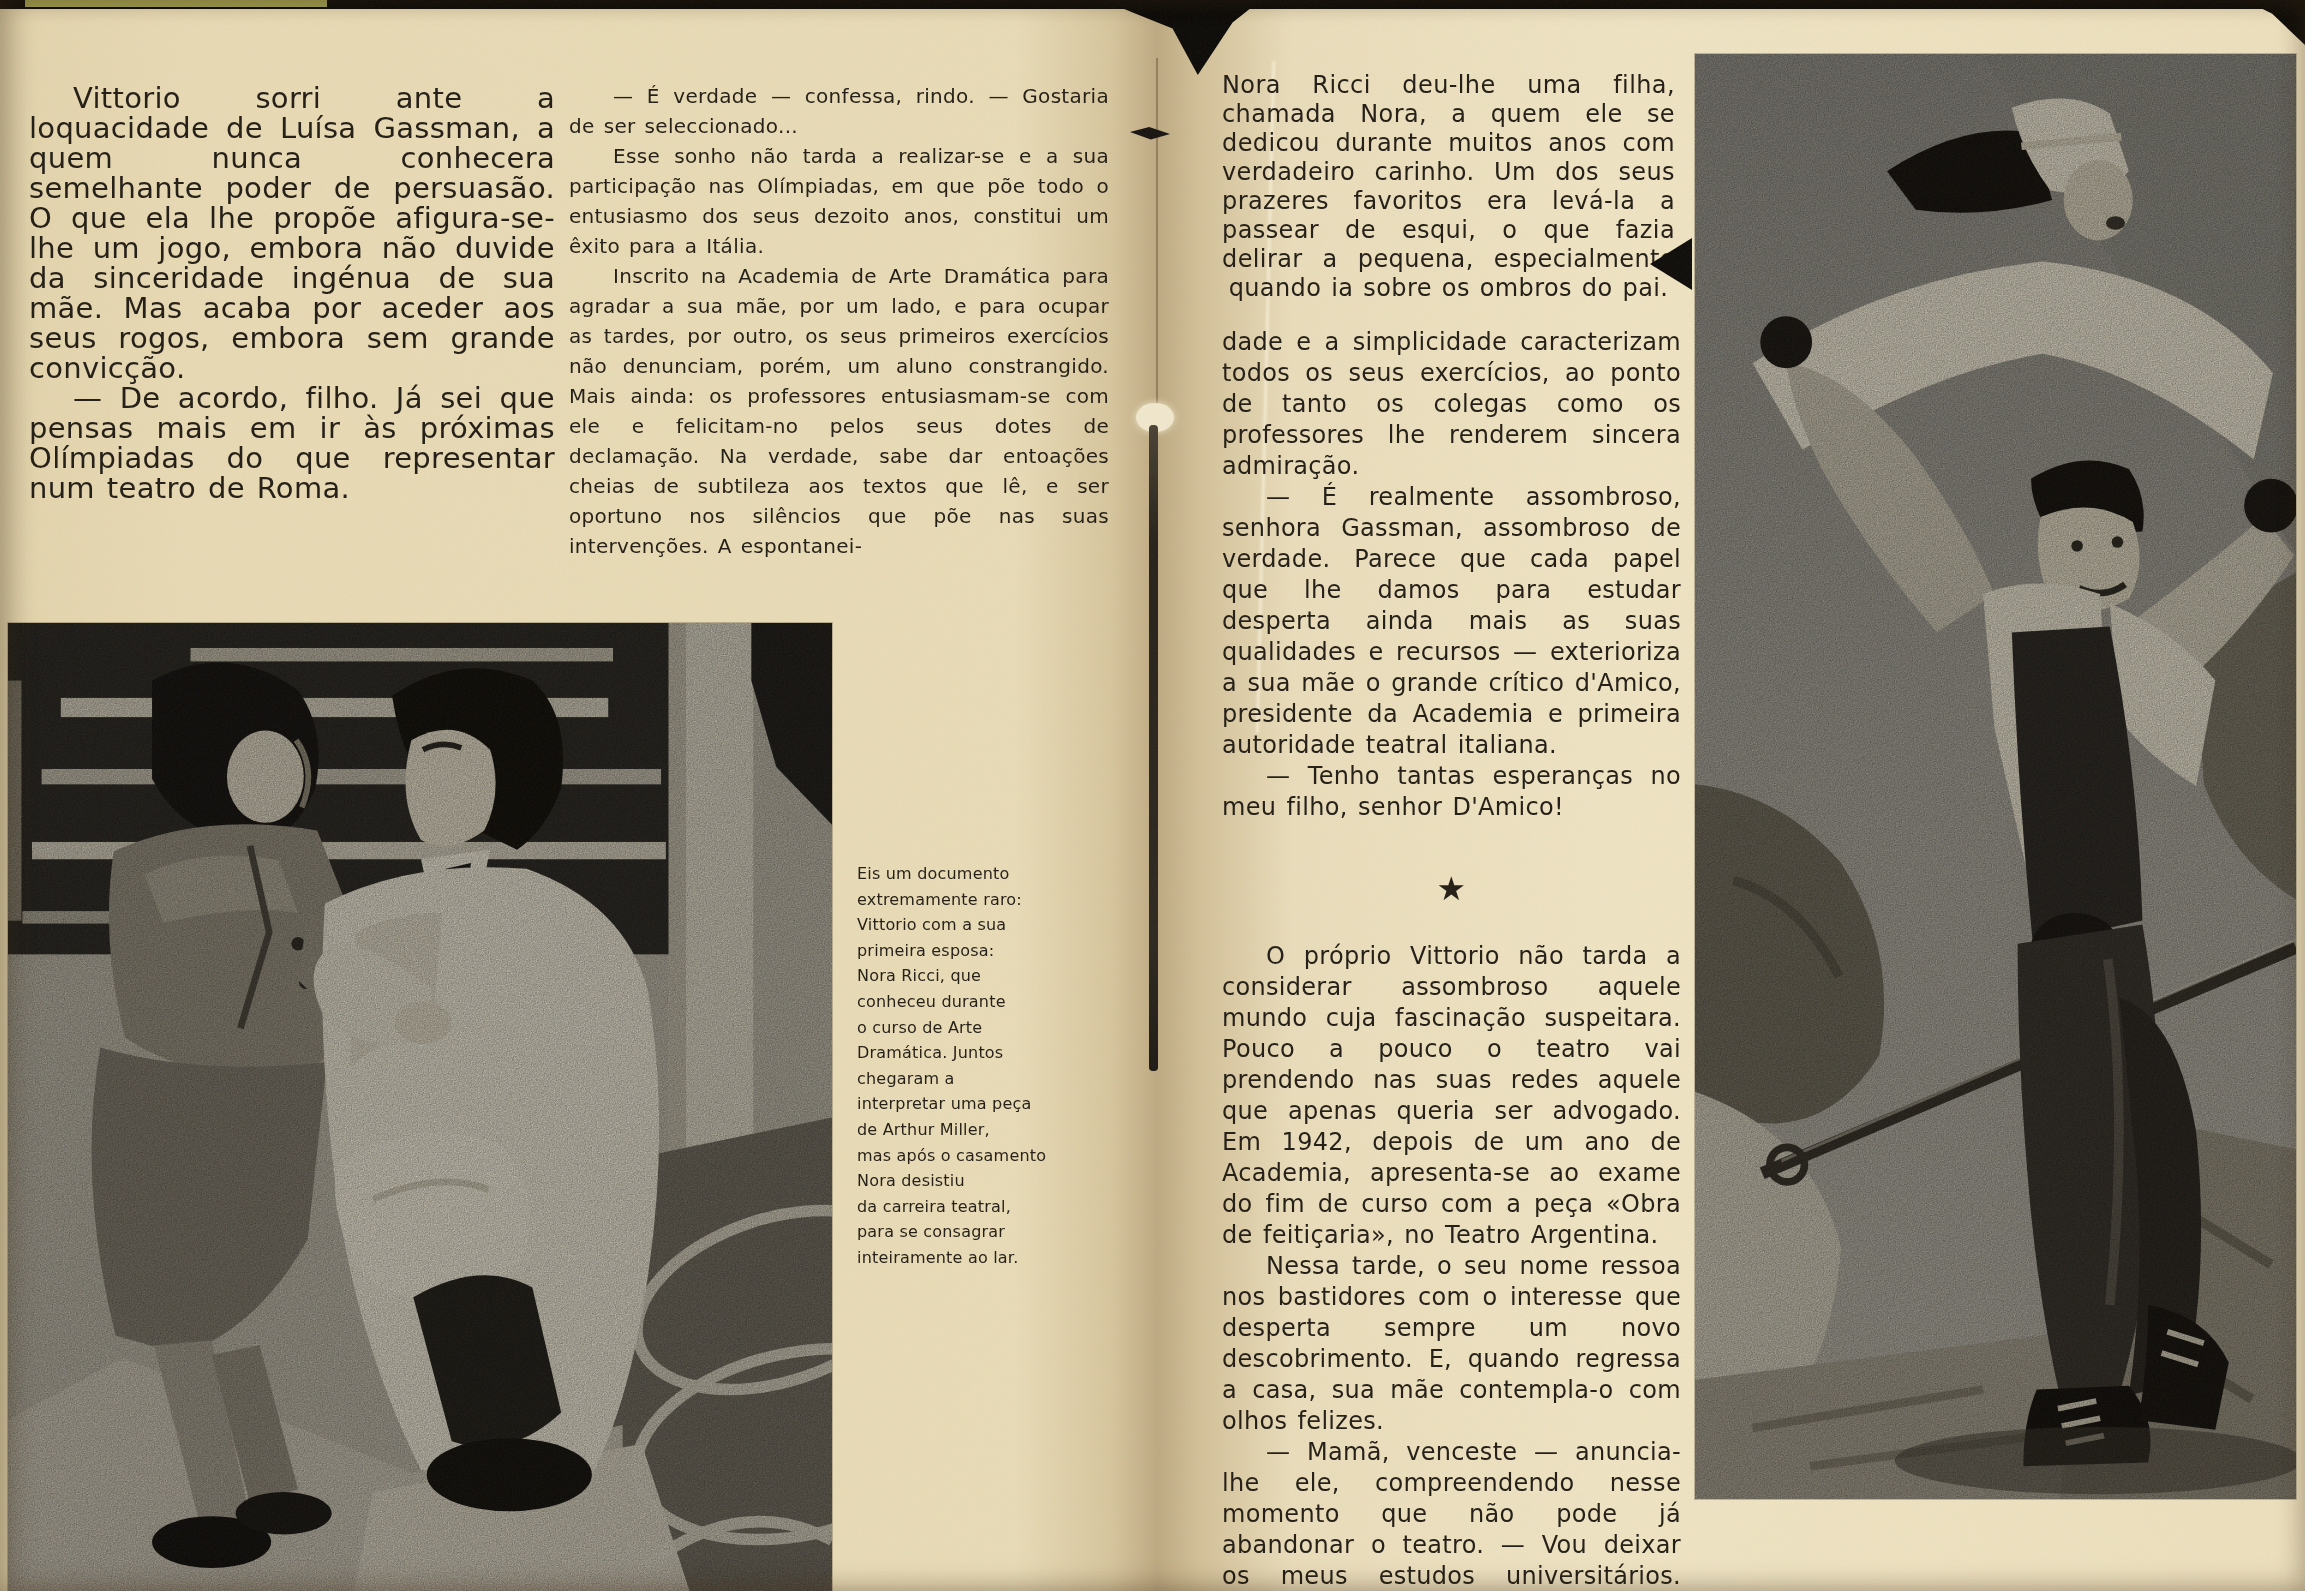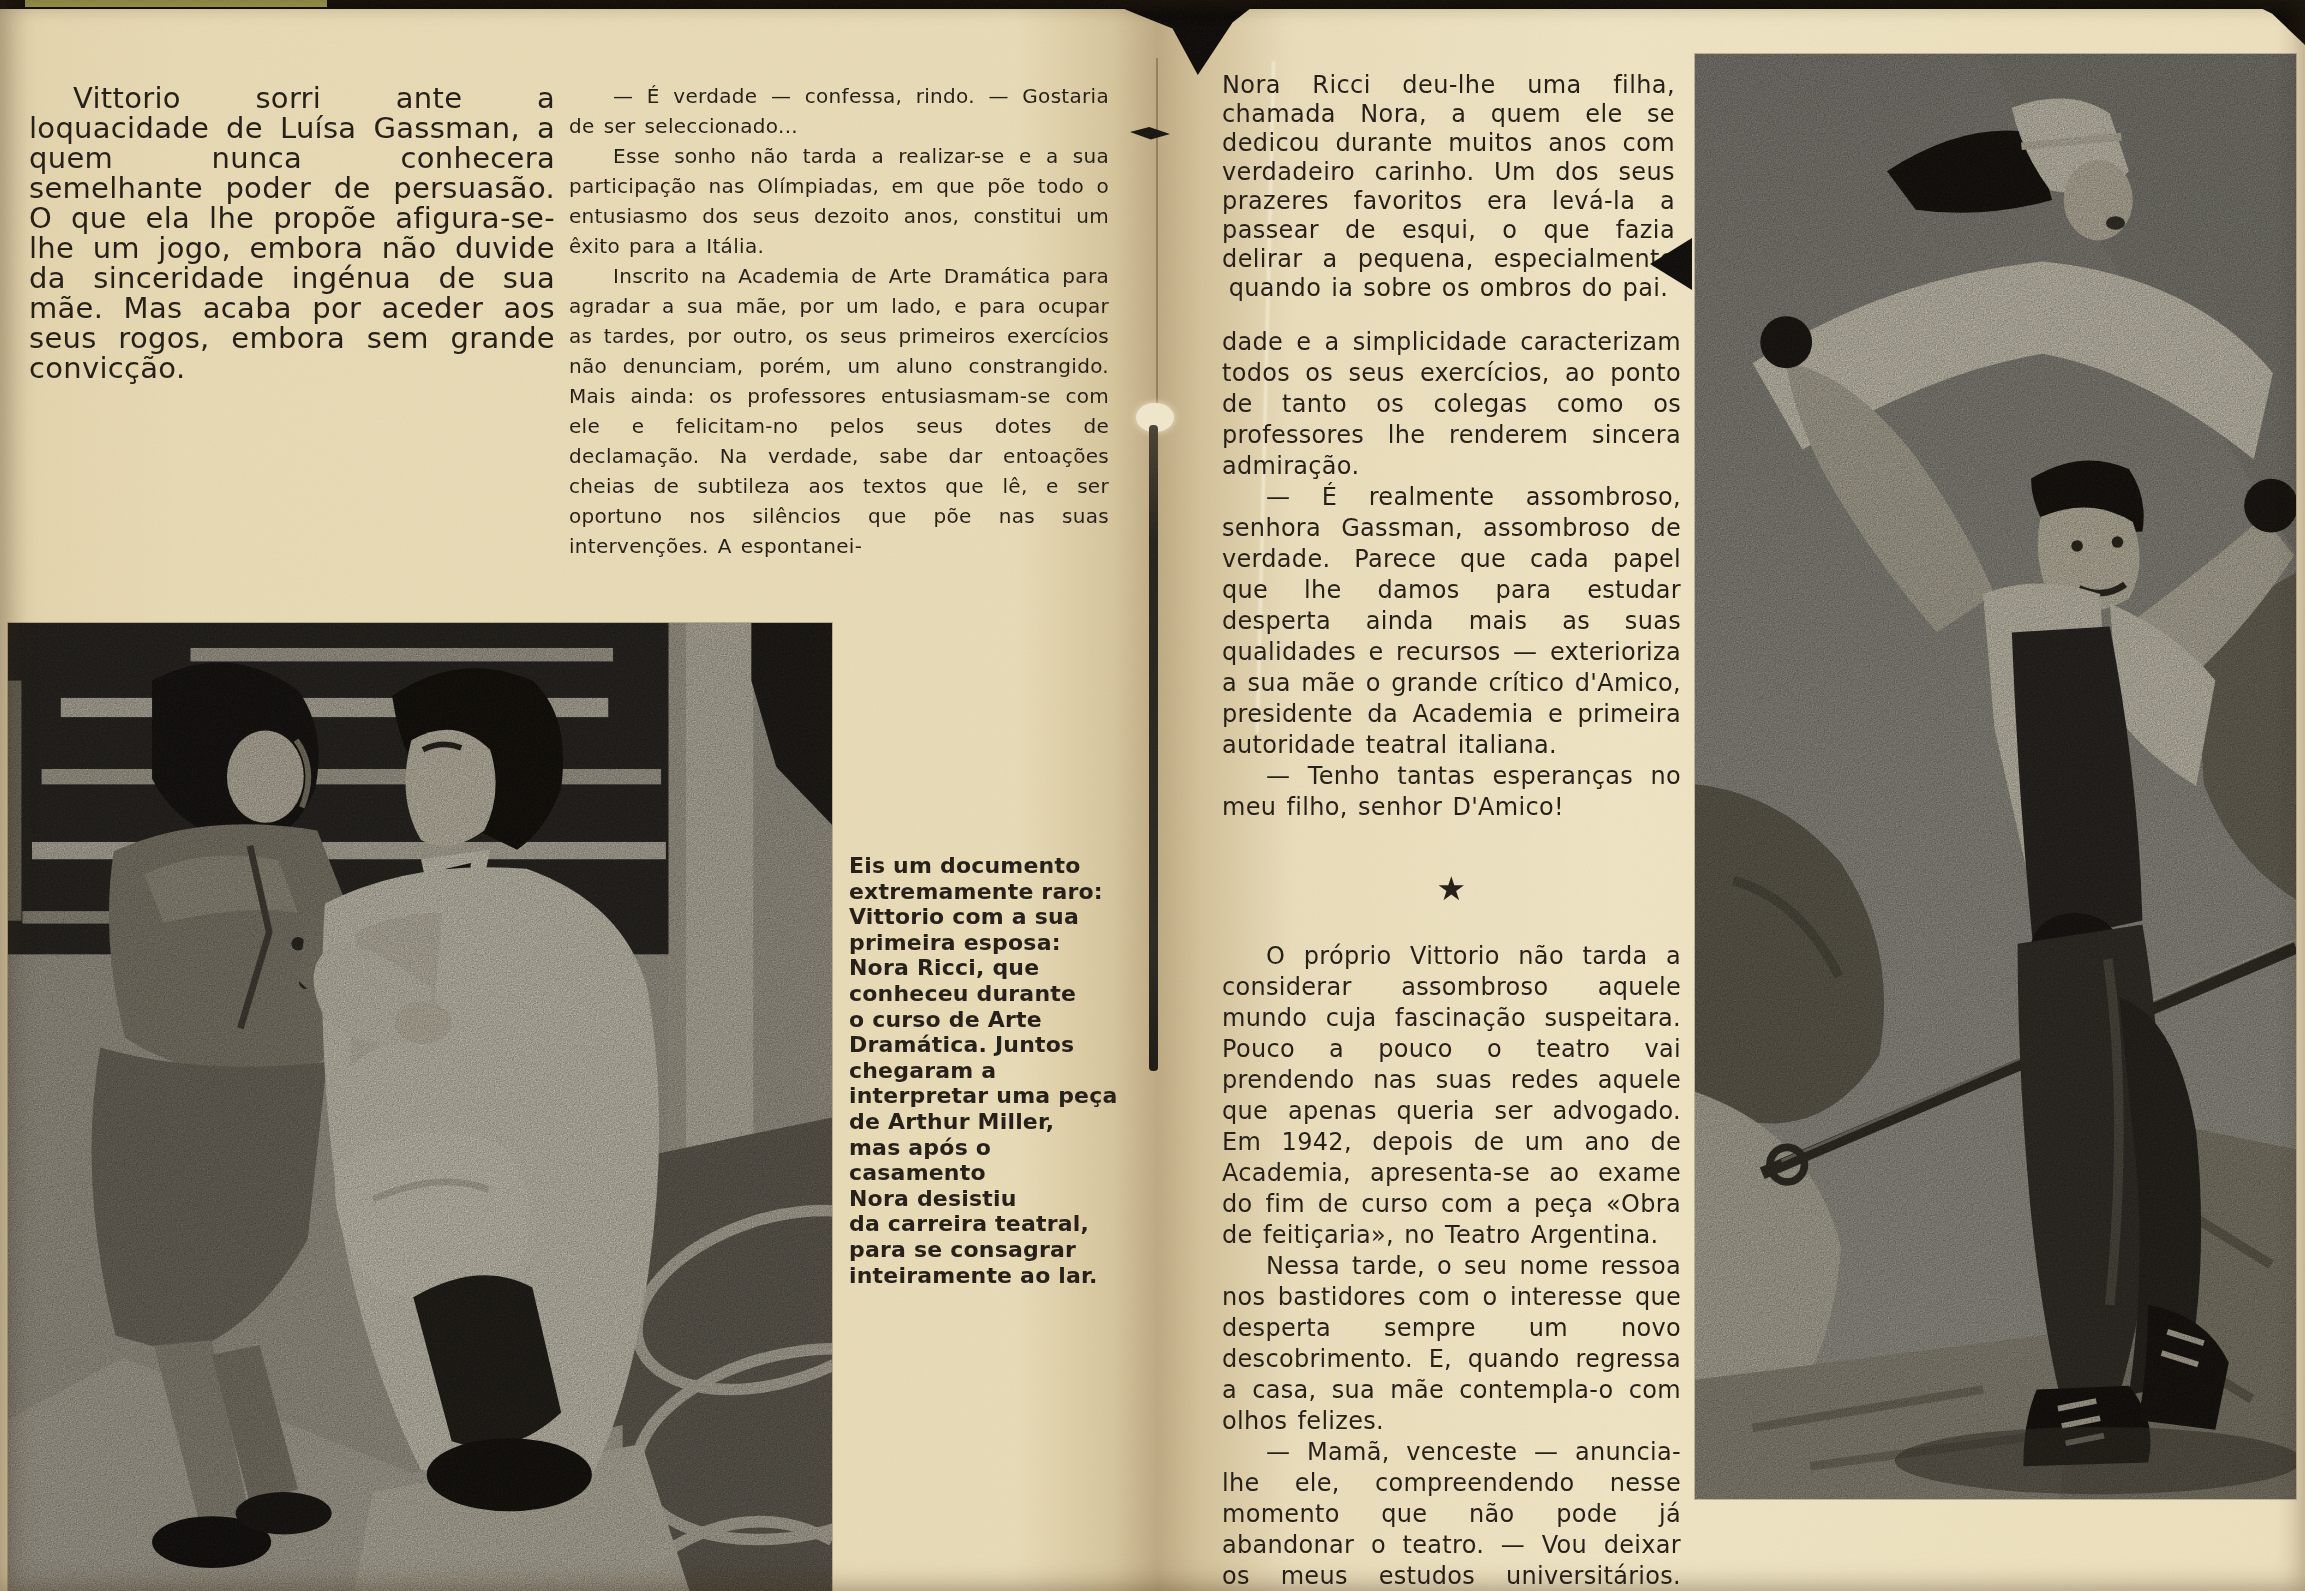--- a/index.html
+++ b/index.html
@@ -29,22 +29,22 @@
   .rcol{left:1222px;top:288px;width:459px;font-size:24px;line-height:31px;}
   .rcol p.noindent{text-indent:0;margin-top:39px;}
   .star-divider{text-align:center;font-size:33px;margin:50px 0 37px 0;text-indent:0;}
 
   .intro{position:absolute;left:1222px;top:71px;width:453px;margin:0;
     font-size:24px;line-height:29px;font-weight:normal;text-align:justify;text-align-last:center;
     letter-spacing:0.4px;word-spacing:1.9px;}
   .arrow-left{position:absolute;left:1650px;top:238px;width:0;height:0;
     border-top:26px solid transparent;border-bottom:26px solid transparent;border-right:42px solid #0e0c09;}
 
-  .caption{position:absolute;left:849px;top:853px;width:275px;margin:0;
-    font-size:22px;line-height:25.6px;font-weight:bold;white-space:pre-line;letter-spacing:0.2px;}
+  .caption{position:absolute;left:849px;top:853px;width:275px;margin:8px;
+    font-size:16px;line-height:25.6px;font-weight:normal;white-space:pre-line;letter-spacing:0.2px;}
 
   .photo{position:absolute;overflow:hidden;background:#b7b1a1;}
   .photo svg{display:block;width:100%;height:100%;}
   .photo-left{left:7.7px;top:623px;width:824px;height:969px;box-shadow:0 0 0 1px rgba(40,32,18,.25);}
   .photo-right{left:1695px;top:54px;width:601px;height:1445px;box-shadow:0 0 0 1px rgba(40,32,18,.25);}
   .grain{position:absolute;inset:0;pointer-events:none;opacity:.06;}
 </style>
 </head>
 <body>
 
@@ -55,20 +55,21 @@
   <div class="corner-tr"></div>
   <div class="spine-wedge"></div>
   <div class="spine-crease"></div>
   <div class="thread-fray"></div>
   <div class="binding-thread"></div>
   <div class="spine-mark"></div>
   <div class="page-scratch"></div>
 
   <div class="bodycol col1">
     <p>Vittorio sorri ante a loquacidade de Luísa Gassman, a quem nunca conhecera semelhante poder de persuasão. O que ela lhe propõe afigura-se-lhe um jogo, embora não duvide da sinceridade ingénua de sua mãe. Mas acaba por aceder aos seus rogos, embora sem grande convicção.</p>
+    <p>— De acordo, filho. Já sei que pensas mais em ir às próximas Olímpiadas do que representar num teatro de Roma.</p>
   </div>
 
   <div class="bodycol col2">
     <p>— É verdade — confessa, rindo. — Gostaria de ser seleccionado...</p>
     <p>Esse sonho não tarda a realizar-se e a sua participação nas Olímpiadas, em que põe todo o entusiasmo dos seus dezoito anos, constitui um êxito para a Itália.</p>
     <p>Inscrito na Academia de Arte Dramática para agradar a sua mãe, por um lado, e para ocupar as tardes, por outro, os seus primeiros exercícios não denunciam, porém, um aluno constrangido. Mais ainda: os professores entusiasmam-se com ele e felicitam-no pelos seus dotes de declamação. Na verdade, sabe dar entoações cheias de subtileza aos textos que lê, e ser oportuno nos silêncios que põe nas suas intervenções. A espontanei-</p>
   </div>
 
   <figure class="photo photo-left" style="margin:0;">
     <svg viewBox="0 0 858 1009" preserveAspectRatio="none">

